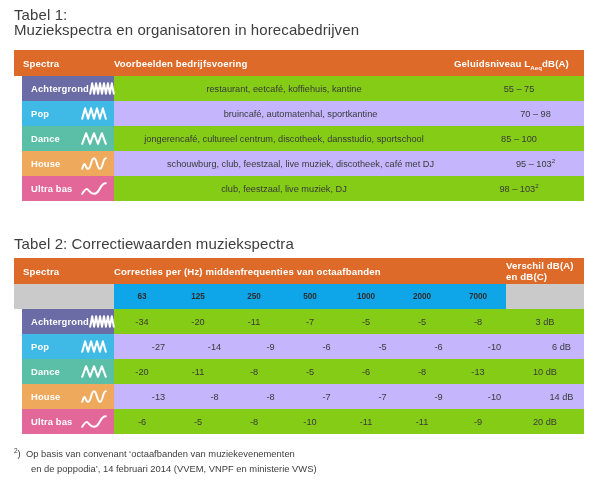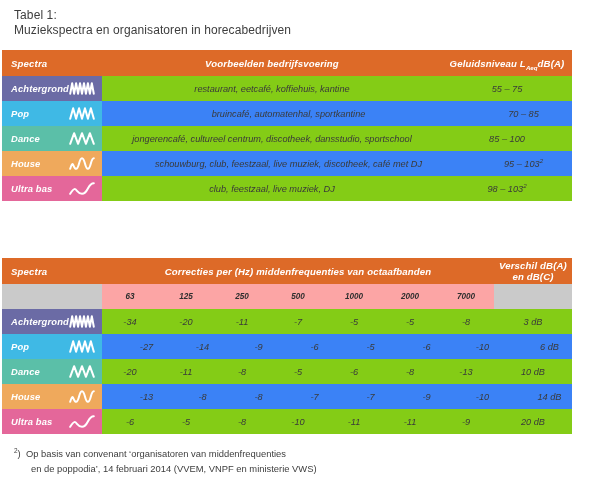--- a/index.html
+++ b/index.html
@@ -14,97 +14,97 @@
     color: #3b3b3b;
     overflow: hidden;
     position: relative;
   }
 
   .page { position: relative; width: 600px; height: 482px; }
 
   
   .caption {
     position: absolute;
-    font-size: 12px;
+    font-size: 15px;
     line-height: 14.5px;
     color: #3d3d3d;
     letter-spacing: .1px;
     white-space: nowrap;
   }
   #caption1 { left: 14px; top: 8px; }
   #caption1 .cap-line { display: block; }
   #caption2 { left: 14px; top: 237px; }
 
   
   .tbl {
     position: absolute;
-    left: 2px;
+    left: 14px;
     width: 570px;
     border-collapse: collapse;
     table-layout: fixed;
     font-size: 9px;
-    font-style: italic;
   }
   #table1 { top: 50px; }
   #table2 { top: 258px; }
 
   .tbl tr { height: 25px; }
 
   
   .hdr td, .hdr th {
     background: #dd6a28;
     color: #ffffff;
     font-weight: bold;
     font-size: 9.6px;
     letter-spacing: .15px;
     padding: 0;
     vertical-align: middle;
     height: 26px;
   }
   .hdr .h-spectra { padding-left: 9px; text-align: left; }
-  .hdr .h-center  { text-align: center; }
+  .hdr .h-center  { }
 
   
   .subhdr td {
-    background: #fca5a5;
+    background: #0ea5e9;
     color: #2e2e2e;
     font-weight: bold;
     font-size: 8.2px;
     text-align: center;
     height: 21px;
     padding: 0;
   }
   .subhdr td.blank { background: #cacaca; }
 
   
   .row td {
     padding: 0;
     vertical-align: middle;
     height: 25px;
     font-size: 9.2px;
     color: #3a3a3a;
     text-align: center;
   }
   .row.light td { background: #84cc16; }
-  .row.dark  td { background: #3b82f6; padding-left: 33px; }
+  .row.dark  td { background: #c4b5fd; padding-left: 33px; }
 
   
   td.spectra-cell {
     padding: 0 !important;
     background: transparent !important;
     position: relative;
     text-align: left !important;
   }
   .spectra-box {
     display: flex;
     align-items: center;
     justify-content: space-between;
     height: 25px;
     padding: 0 7px 0 9px;
     box-sizing: border-box;
+    margin-left: 8px;
   }
   .spectra-name {
     font-weight: bold;
     font-size: 9.4px;
     color: #ffffff;
     letter-spacing: .15px;
     white-space: nowrap;
   }
   .wave { flex: 0 0 auto; line-height: 0; }
   .wave svg { display: block; }
@@ -168,21 +168,21 @@
             <div class="spectra-box" style="background: rgb(63, 185, 229);">
               <span class="spectra-name">Pop</span>
               <span class="wave">
                 <svg width="26" height="15" viewBox="0 0 26 15">
                   <path d="M1.20,12.80 L4.15,2.20 L7.10,12.80 L10.05,2.20 L13.00,12.80 L15.95,2.20 L18.90,12.80 L21.85,2.20 L24.80,12.80" fill="none" stroke="#ffffff" stroke-width="2" stroke-linecap="round" stroke-linejoin="round"></path>
                 </svg>
               </span>
             </div>
           </td>
           <td>bruincafé, automatenhal, sportkantine</td>
-          <td>70 – 85</td>
+          <td>70 – 98</td>
         </tr>
         <tr class="row light">
           <td class="spectra-cell">
             <div class="spectra-box" style="background: rgb(91, 191, 168);">
               <span class="spectra-name">Dance</span>
               <span class="wave">
                 <svg width="26" height="15" viewBox="0 0 26 15">
                   <path d="M1.20,12.80 L5.13,2.20 L9.07,12.80 L13.00,2.20 L16.93,12.80 L20.87,2.20 L24.80,12.80" fill="none" stroke="#ffffff" stroke-width="2" stroke-linecap="round" stroke-linejoin="round"></path>
                 </svg>
               </span>
@@ -215,20 +215,21 @@
                 </svg>
               </span>
             </div>
           </td>
           <td>club, feestzaal, live muziek, DJ</td>
           <td>98 – 103<sup class="fn">2</sup></td>
         </tr>
       </tbody>
   </table>
 
+  <div class="caption" id="caption2">Tabel 2: Correctiewaarden muziekspectra</div>
 
   <table class="tbl" id="table2">
     <colgroup>
       <col style="width:100px">
       <col style="width:56px">
         <col style="width:56px">
         <col style="width:56px">
       <col style="width:56px">
         <col style="width:56px">
         <col style="width:56px">
@@ -351,17 +352,17 @@
           <td>-10</td>
           <td>-11</td>
           <td>-11</td>
           <td>-9</td>
           <td>20 dB</td>
         </tr>
       </tbody>
   </table>
 
   <div id="footnote">
-    <span class="fn-l1"><span class="fn-marker">2</span><span>)</span>&nbsp;&nbsp;<span>Op basis van convenant ‘organisatoren van middenfrequenties</span></span>
+    <span class="fn-l1"><span class="fn-marker">2</span><span>)</span>&nbsp;&nbsp;<span>Op basis van convenant ‘octaafbanden van muziekevenementen</span></span>
     <span class="fn-l2">en de poppodia’, 14 februari 2014 (VVEM, VNPF en ministerie VWS)</span>
   </div>
 
 </div>
 
 </body></html>

